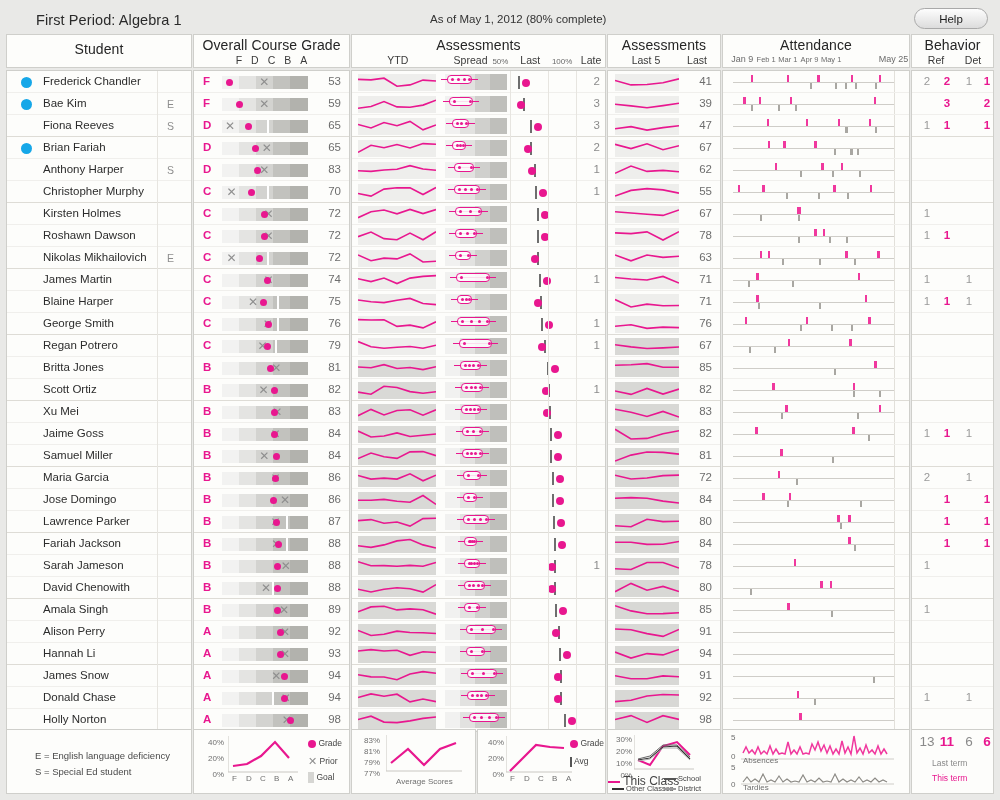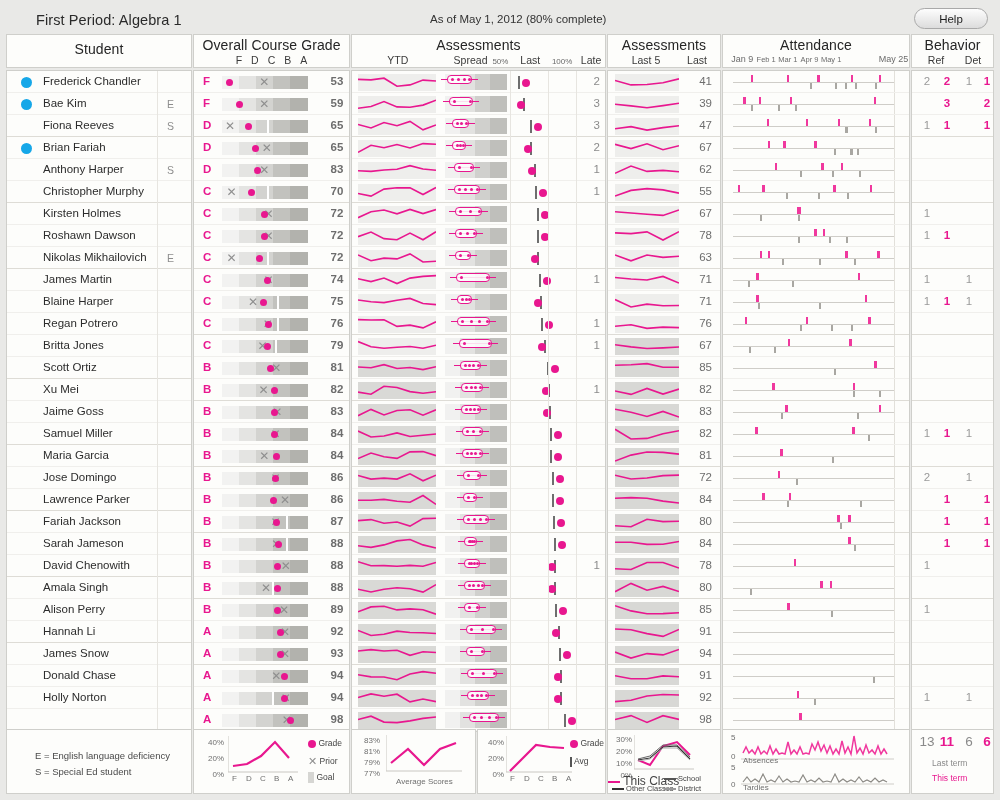--- a/index.html
+++ b/index.html
@@ -109,23 +109,23 @@
   }
   .gx {
     position: absolute; top: 2px;
     font-size: 12px; color: #8e8e8e; line-height: 18px;
   }
   .ggoal {
     position: absolute; top: 5px;
     width: 2px; height: 13px; background: #ffffff;
   }
   .gnum {
-    position: absolute; left: 132px; top: 4px;
-    width: 22px; text-align: center;
-    font-size: 11.5px; color: #6d6d6d; font-weight: bold;
+    position: absolute; left: 125px; top: 4px;
+    width: 22px; text-align: right;
+    font-size: 11.5px; color: #6d6d6d;
   }
 
   
   #p-assign { left: 345px; width: 255px; }
   #b-assign { left: 345px; width: 255px; }
   .spark {
     position: absolute; left: 6px; top: 3px;
     width: 78px; height: 17px; background: #eeeeec;
   }
   .spark.dk { background: #d9d9d6; }
@@ -323,20 +323,23 @@
         </div>
         <div class="row grp">
           <div class="stu-name">Nikolas Mikhailovich</div>
           <div class="stu-flag">E</div>
         </div>
         <div class="row">
           <div class="stu-name">James Martin</div>
         </div>
         <div class="row">
           <div class="stu-name">Blaine Harper</div>
+        </div>
+        <div class="row grp">
+          <div class="stu-name">George Smith</div>
         </div>
         <div class="row">
           <div class="stu-name">Regan Potrero</div>
         </div>
         <div class="row">
           <div class="stu-name">Britta Jones</div>
         </div>
         <div class="row grp">
           <div class="stu-name">Scott Ortiz</div>
         </div>

